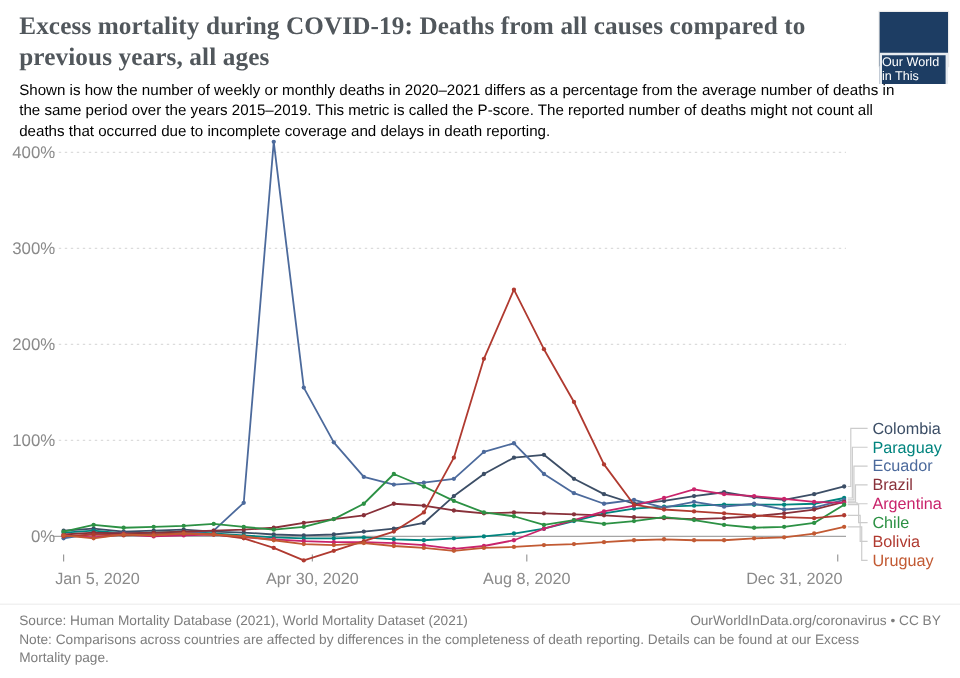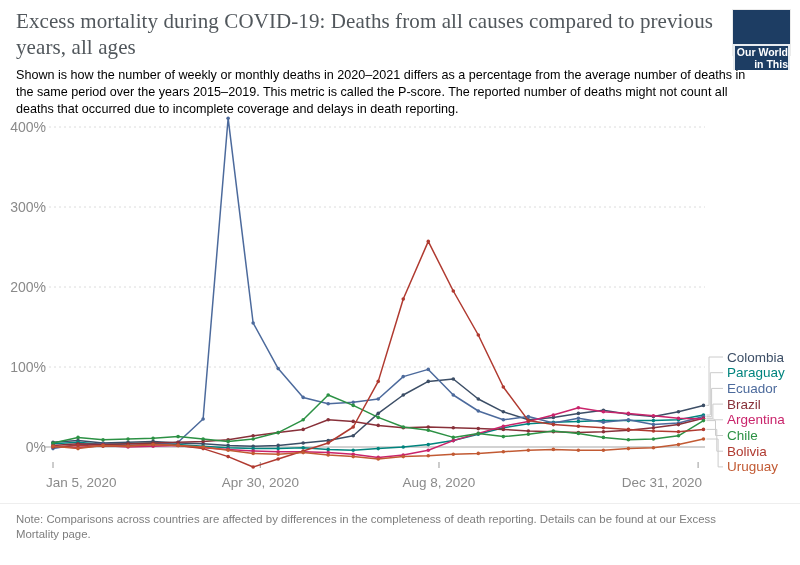--- a/index.html
+++ b/index.html
@@ -3,32 +3,32 @@
 <meta charset="utf-8">
 <style>
   html,body{margin:0;padding:0;}
   body{
     width:800px;height:565px;position:relative;overflow:hidden;
     background:#ffffff;font-family:"Liberation Sans",sans-serif;
   }
   .header{position:absolute;left:16px;top:8px;width:700px;}
   .title{
     font-family:"Liberation Serif",serif;font-size:21px;line-height:26px;
-    color:#51575c;font-weight:400;letter-spacing:.1px;
+    color:#51575c;font-weight:700;letter-spacing:.1px;
   }
   .subtitle{
     margin-top:7px;font-size:12.6px;line-height:17px;color:#000000;width:740px;
   }
   .logo{
     position:absolute;right:10px;top:10px;width:57px;height:45px;
     display:flex;flex-direction:column;box-shadow:0 0 0 1px rgba(0,0,0,.08);
   }
   .logo-main{
-    flex:1;display:flex;flex-direction:column;align-items:flex-end;justify-content:center;
-    color:#fff;font-size:10.5px;font-weight:bold;line-height:12px;text-align:center;
+    flex:1;display:flex;flex-direction:column;align-items:flex-start;justify-content:center;
+    color:#fff;font-size:10.5px;font-weight:normal;line-height:12px;text-align:center;
     border:2px solid rgba(255,255,255,.9);border-bottom:none;margin-top:34px;
   }
   .chart-wrap{position:absolute;left:0;top:106px;width:800px;height:396px;}
   .footer{
     position:absolute;left:0;top:503px;width:800px;height:62px;
     border-top:1px solid #eeeeee;box-sizing:border-box;padding:7px 16px 0 16px;
     font-size:11.4px;line-height:15px;color:#7d7d7d;
   }
   .footer-row{display:flex;justify-content:space-between;}
   .footer-link{color:#7d7d7d;text-decoration:none;}
@@ -307,14 +307,18 @@
       <path d="M 706.468 314.6 L 715.5 314.6 L 715.5 329.5 L 723 329.5" fill="none" stroke="#cccccc" stroke-width="1"></path>
       <text x="727" y="334" fill="#2C9144" font-size="13.5">Chile</text>
       <path d="M 706.468 323.4 L 716.8 323.4 L 716.8 345.2 L 723 345.2" fill="none" stroke="#cccccc" stroke-width="1"></path>
       <text x="727" y="349.7" fill="#B03A30" font-size="13.5">Bolivia</text>
       <path d="M 706.468 333 L 718.1 333 L 718.1 360.9 L 723 360.9" fill="none" stroke="#cccccc" stroke-width="1"></path>
       <text x="727" y="365.4" fill="#C25A33" font-size="13.5">Uruguay</text>
     </svg>
 </div>
 
 <div class="footer">
+  <div class="footer-row">
+    <span>Source: Human Mortality Database (2021), World Mortality Dataset (2021)</span>
+    <a class="footer-link" href="#">OurWorldInData.org/coronavirus • CC BY</a>
+  </div>
   <div class="note">Note: Comparisons across countries are affected by differences in the completeness of death reporting. Details can be found at our Excess Mortality page.</div>
 </div>
 
 </body></html>

